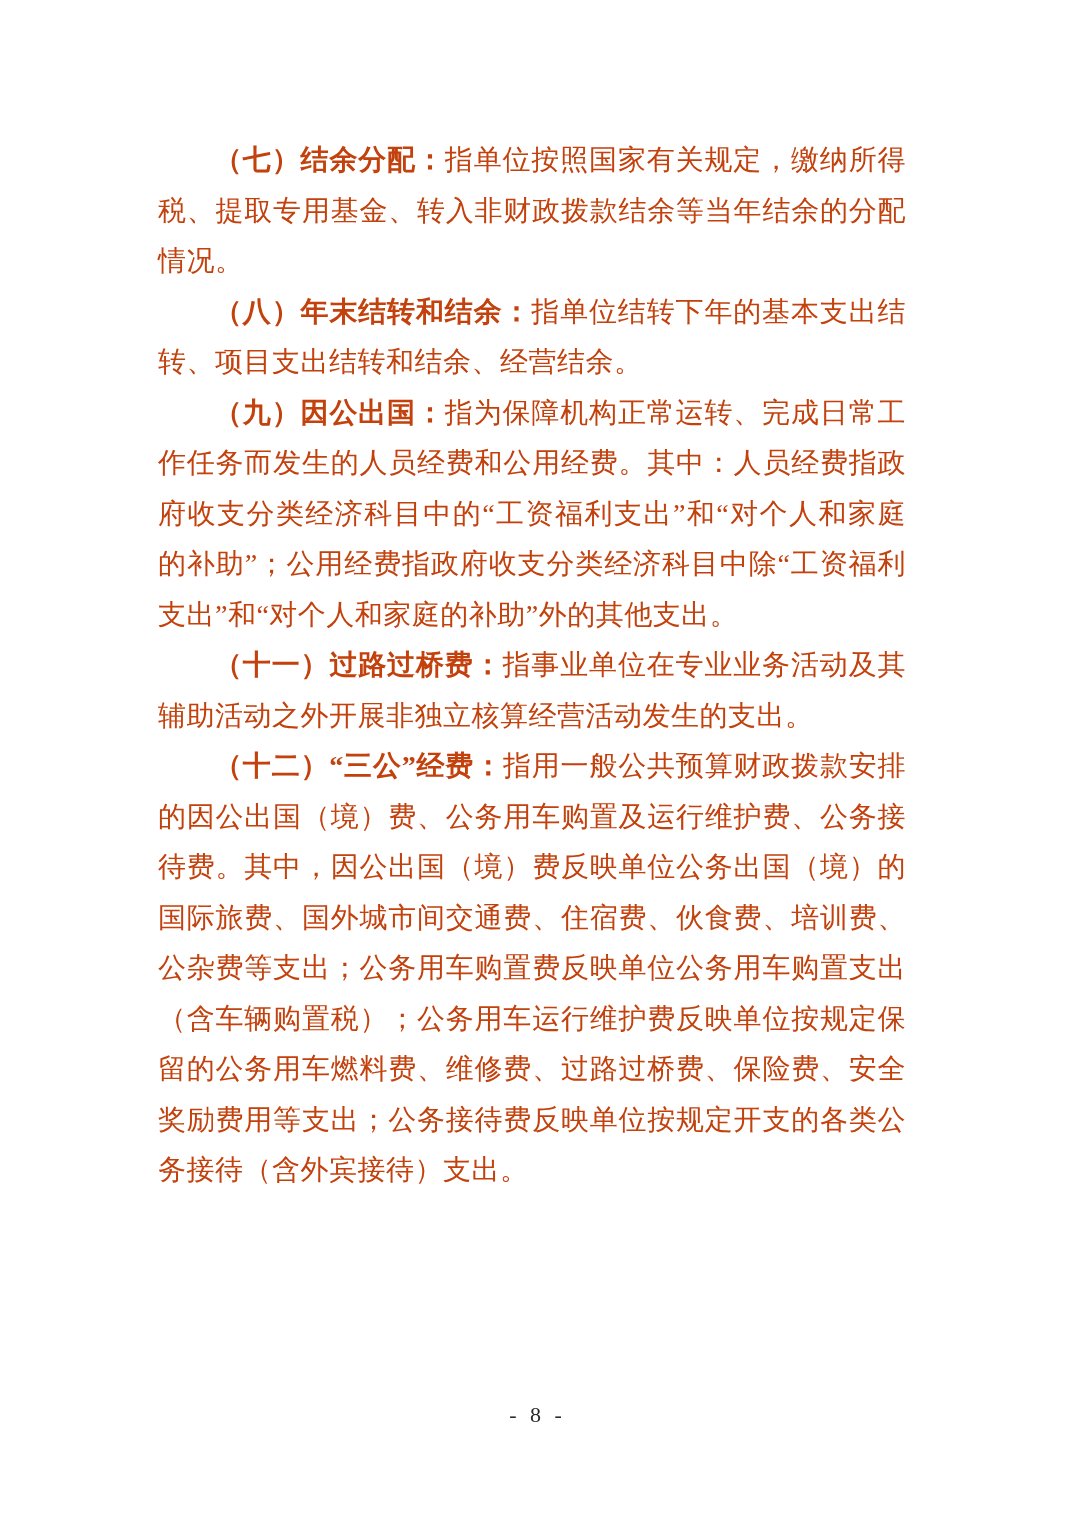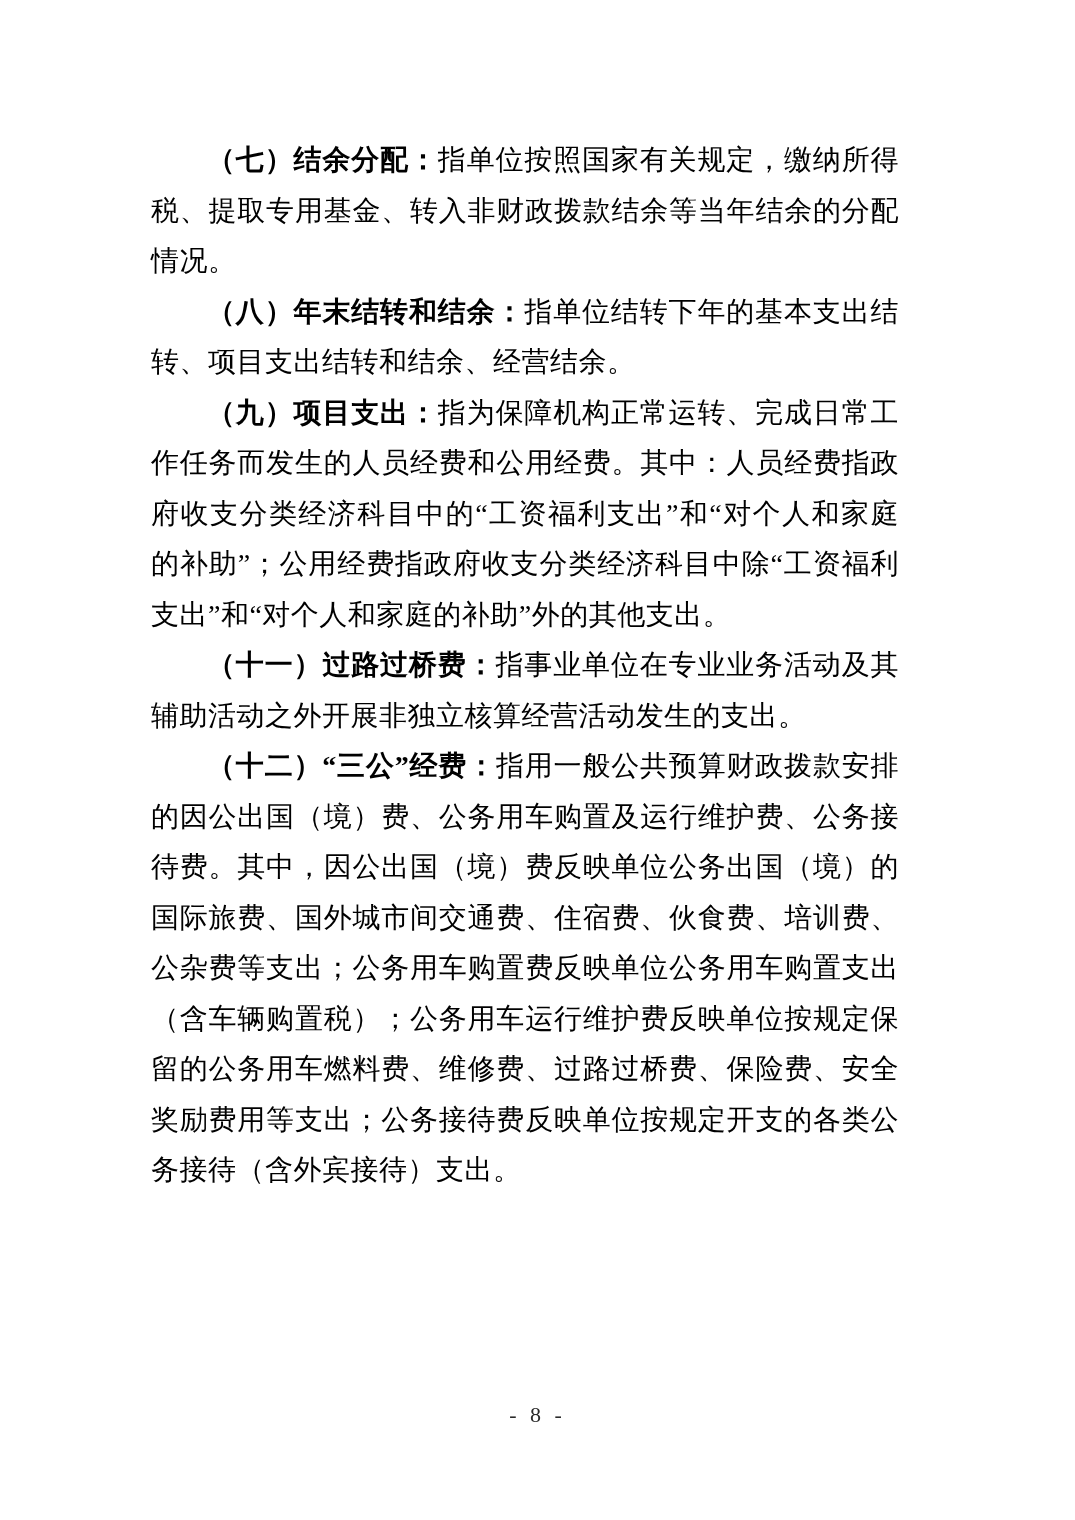--- a/index.html
+++ b/index.html
@@ -10,26 +10,26 @@
   .page {
     position: relative;
     width: 1075px;
     height: 1520px;
     background: #ffffff;
     overflow: hidden;
     font-family: "Liberation Serif", "DejaVu Serif", serif;
   }
   .text-block {
     position: absolute;
-    left: 151px;
+    left: 158px;
     top: 135px;
     width: 748px;
     font-size: 28px;
     line-height: 50.5px;
-    color: #000000;
+    color: #c2410c;
     text-align: justify;
     text-justify: inter-character;
     letter-spacing: 0.5px;
   }
   .para {
     margin: 0;
     padding: 0;
     text-indent: 2em;
   }
   .para .lead {
@@ -51,21 +51,21 @@
 <body>
 
 <div class="page">
 
   <div class="text-block">
 
     <p class="para"><span class="lead">（七）结余分配：</span><span class="body-text">指单位按照国家有关规定，缴纳所得税、提取专用基金、转入非财政拨款结余等当年结余的分配情况。</span></p>
 
     <p class="para"><span class="lead">（八）年末结转和结余：</span><span class="body-text">指单位结转下年的基本支出结转、项目支出结转和结余、经营结余。</span></p>
 
-    <p class="para"><span class="lead">（九）项目支出：</span><span class="body-text">指为保障机构正常运转、完成日常工作任务而发生的人员经费和公用经费。其中：人员经费指政府收支分类经济科目中的“工资福利支出”和“对个人和家庭的补助”；公用经费指政府收支分类经济科目中除“工资福利支出”和“对个人和家庭的补助”外的其他支出。</span></p>
+    <p class="para"><span class="lead">（九）因公出国：</span><span class="body-text">指为保障机构正常运转、完成日常工作任务而发生的人员经费和公用经费。其中：人员经费指政府收支分类经济科目中的“工资福利支出”和“对个人和家庭的补助”；公用经费指政府收支分类经济科目中除“工资福利支出”和“对个人和家庭的补助”外的其他支出。</span></p>
 
 
     <p class="para"><span class="lead">（十一）过路过桥费：</span><span class="body-text">指事业单位在专业业务活动及其辅助活动之外开展非独立核算经营活动发生的支出。</span></p>
 
     <p class="para"><span class="lead">（十二）“三公”经费：</span><span class="body-text">指用一般公共预算财政拨款安排的因公出国（境）费、公务用车购置及运行维护费、公务接待费。其中，因公出国（境）费反映单位公务出国（境）的国际旅费、国外城市间交通费、住宿费、伙食费、培训费、公杂费等支出；公务用车购置费反映单位公务用车购置支出（含车辆购置税）；公务用车运行维护费反映单位按规定保留的公务用车燃料费、维修费、过路过桥费、保险费、安全奖励费用等支出；公务接待费反映单位按规定开支的各类公务接待（含外宾接待）支出。</span></p>
 
   </div>
 
   <div class="page-number">- 8 -</div>
 

